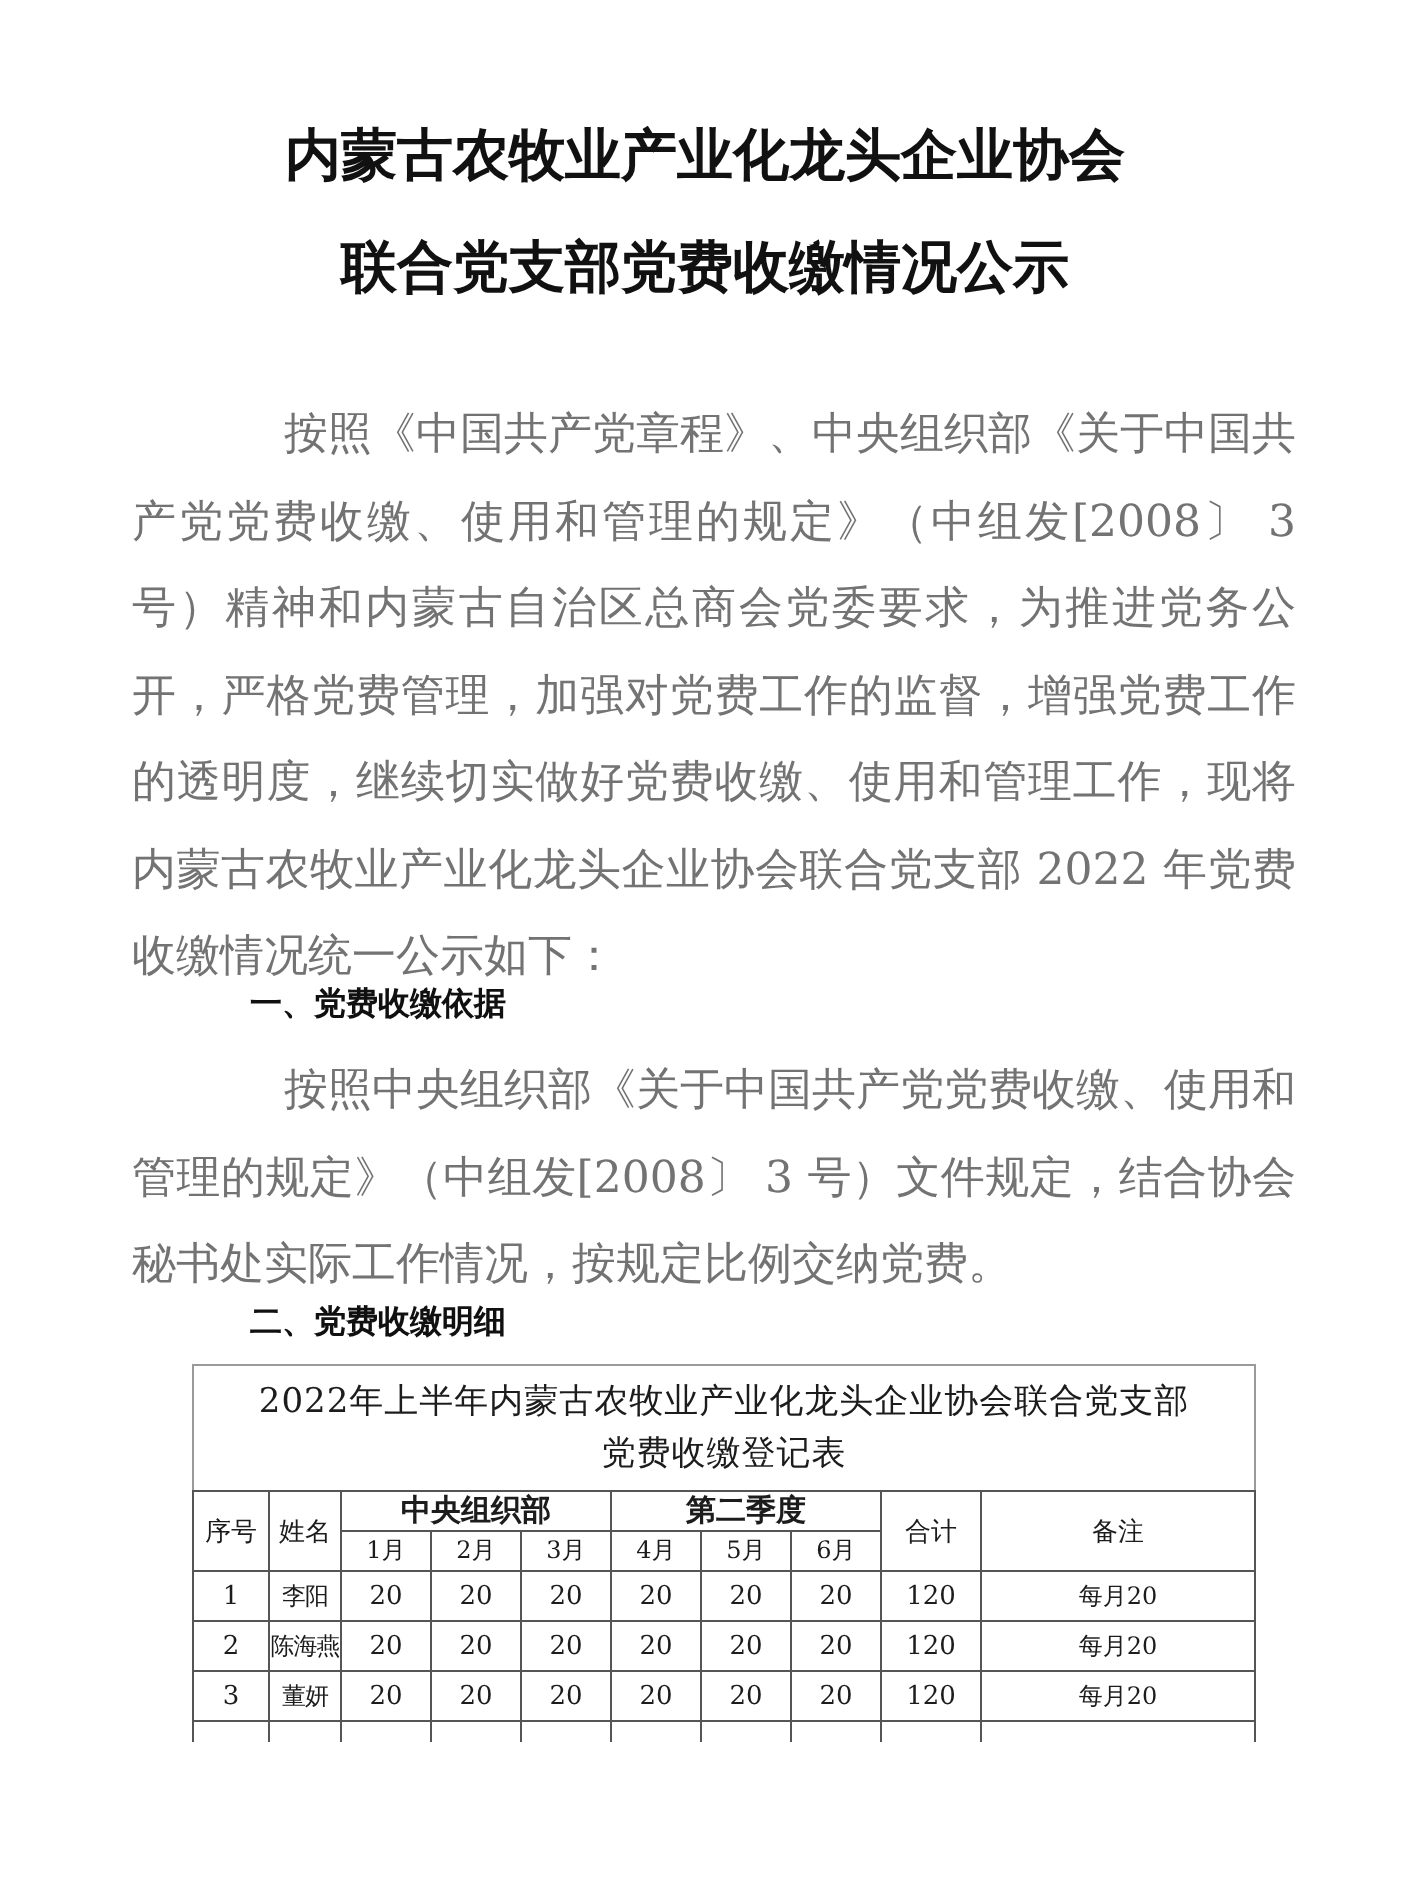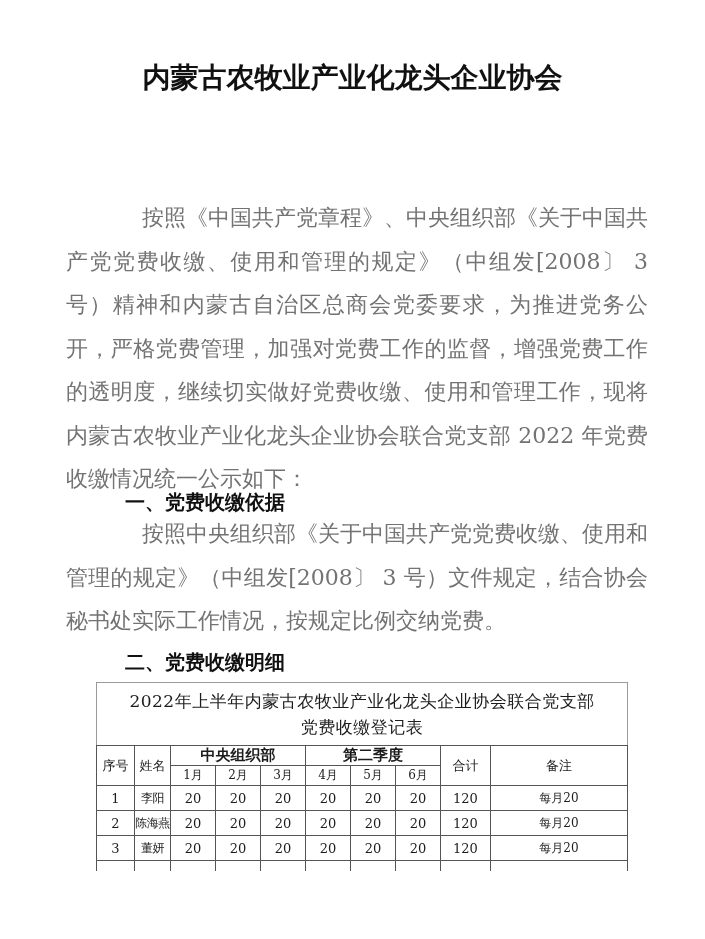--- a/index.html
+++ b/index.html
@@ -19,24 +19,24 @@
   }
   .doc-title .t-line{display:block;}
   .body-p{
     position:absolute;left:66px;width:582px;margin:0;
     font-size:22px;line-height:43.5px;
     text-align:justify;text-justify:inter-ideograph;
     text-indent:76px;
     color:#737373;
   }
   .p1{top:196px;}
-  .p3{top:512px;}
+  .p3{top:524px;}
   .sec-h{
     position:absolute;left:125px;margin:0;
-    font-size:20px;font-weight:bold;line-height:32px;
+    font-size:16px;font-weight:bold;line-height:32px;
     font-family:"DejaVu Sans","Liberation Sans",sans-serif;
     color:#101010;
   }
   .h1pos{top:486px;}
   .h2pos{top:646px;font-family:Liberation Serif, serif;}
 
   .tbl-wrap{position:absolute;top:682px;left:96px;width:532px;}
   table{border-collapse:collapse;table-layout:fixed;width:532px;}
   col.c-seq{width:38px;} col.c-name{width:36px;}
   col.c-m{width:45px;} col.c-tot{width:50px;} col.c-rem{width:137px;}
@@ -65,20 +65,21 @@
   .total-tbl td{border:1px solid #555;border-top:1px solid #aaa;height:26px;}
   .total-label{font-size:13px;}
 </style>
 </head>
 <body>
 
 <div class="page">
 
   <h1 class="doc-title">
     <span class="t-line">内蒙古农牧业产业化龙头企业协会</span>
+    <span class="t-line">联合党支部党费收缴情况公示</span>
   </h1>
 
   <p class="body-p p1">按照《中国共产党章程》、中央组织部《关于中国共产党党费收缴、使用和管理的规定》（中组发[2008〕 3 号）精神和内蒙古自治区总商会党委要求，为推进党务公开，严格党费管理，加强对党费工作的监督，增强党费工作的透明度，继续切实做好党费收缴、使用和管理工作，现将内蒙古农牧业产业化龙头企业协会联合党支部 2022 年党费收缴情况统一公示如下：</p>
 
   <h2 class="sec-h h1pos">一、党费收缴依据</h2>
 
   <p class="body-p p3">按照中央组织部《关于中国共产党党费收缴、使用和管理的规定》（中组发[2008〕 3 号）文件规定，结合协会秘书处实际工作情况，按规定比例交纳党费。</p>
 
   <h2 class="sec-h h2pos">二、党费收缴明细</h2>
 

